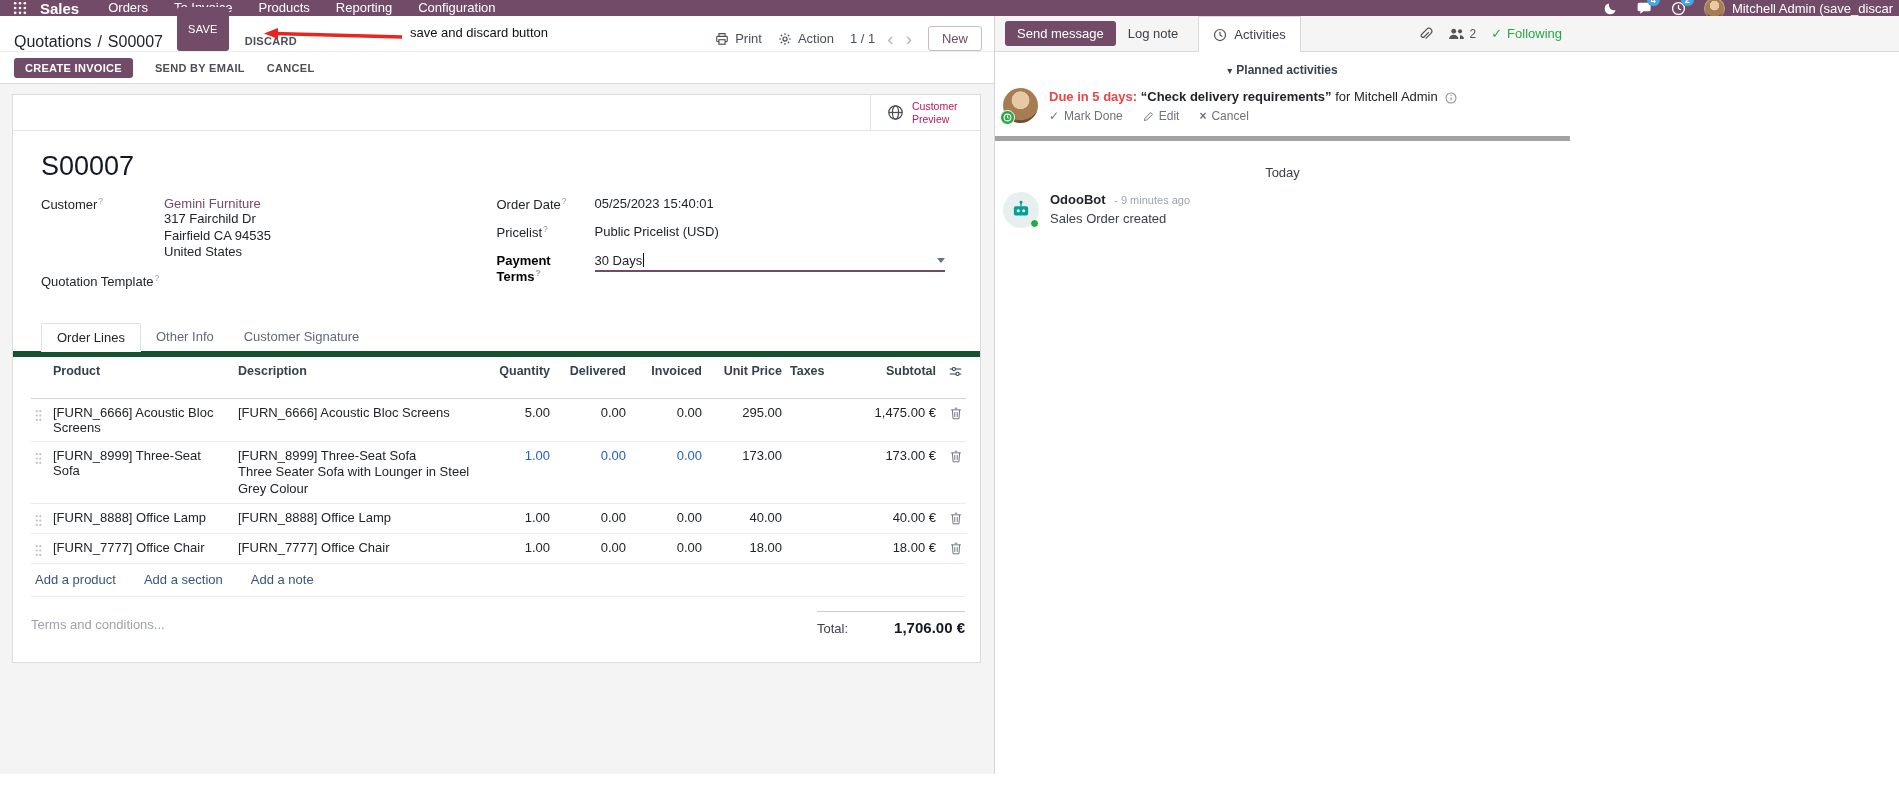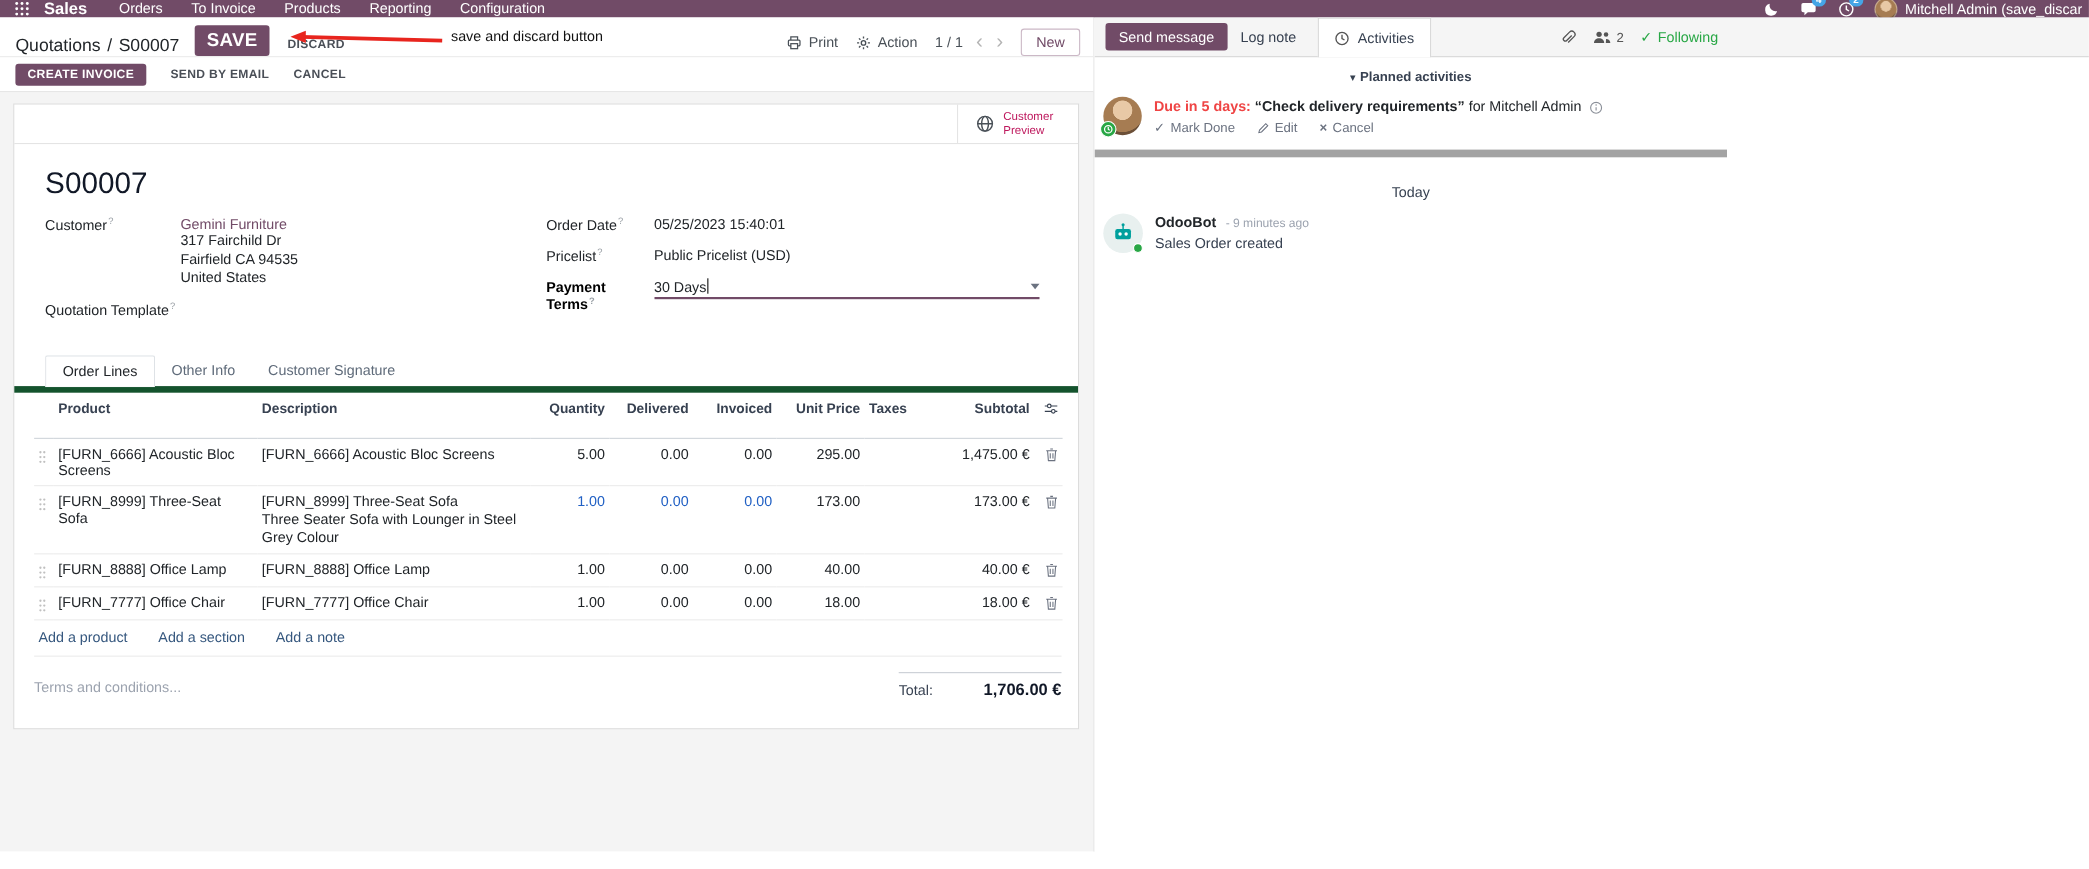--- a/index.html
+++ b/index.html
@@ -25,21 +25,21 @@
 
   
   .main { display:flex; height:758px; }
   .left-col { width:995px; min-width:995px; border-right:1px solid #d5d5d5; display:flex; flex-direction:column; background:#fff; }
   .chatter { flex:1; background:#fff; overflow:hidden; }
 
   
   .control-panel { height:36px; display:flex; align-items:flex-end; padding:0 12px 0 14px; background:#fff; border-bottom:1px solid #ececec; position:relative; }
   .breadcrumb { font-size:16px; color:#212529; display:flex; gap:6px; align-items:center; }
   .breadcrumb .parent { cursor:pointer; }
-  .btn-save { background:#714B67; color:#fff; font-size:17px; font-weight:700; letter-spacing:.3px; padding:4px 11px; border-radius:3px; margin-left:14px; cursor:pointer; }
+  .btn-save { background:#714B67; color:#fff; font-size:11px; font-weight:400; letter-spacing:.3px; padding:16px 11px; border-radius:3px; margin-left:14px; cursor:pointer; }
   .btn-discard { color:#4a4f57; font-size:11px; font-weight:700; letter-spacing:.3px; padding:4px 8px; margin-left:8px; cursor:pointer; }
   .annotation-text { position:absolute; left:410px; top:9px; font-size:13px; color:#111; }
   .annotation-arrow { position:absolute; left:264px; top:11px; }
   .cp-right { margin-left:auto; display:flex; align-items:center; gap:16px; color:#495057; }
   .cp-btn { display:flex; align-items:center; gap:6px; font-size:13px; cursor:pointer; }
   .pager { display:flex; align-items:center; gap:12px; }
   .pager-count { font-size:13px; color:#495057; }
   .pager-arrow { color:#b4b4b4; font-size:19px; line-height:1; cursor:pointer; }
   .btn-new { border:1px solid #cbb8c6; color:#714B67; background:#fff; font-size:13px; padding:4px 13px; border-radius:3px; cursor:pointer; }
 
@@ -103,21 +103,21 @@
   
   .chatter-strip { height:36px; background:#f5f5f5; border-bottom:1px solid #d9d9d9; }
   .strip-inner { width:575px; height:100%; display:flex; align-items:center; padding:0 8px 0 10px; }
   .btn-send { background:#714B67; color:#fff; font-size:13px; padding:5px 12px; border-radius:3px; cursor:pointer; }
   .btn-lognote { color:#374151; font-size:13px; padding:5px 12px; cursor:pointer; }
   .tab-activities { align-self:stretch; display:flex; align-items:center; gap:7px; background:#fff; border:1px solid #d9d9d9; border-bottom:none; margin-bottom:-1px; margin-left:8px; padding:0 14px; font-size:13px; color:#374151; cursor:pointer; }
   .strip-right { margin-left:auto; display:flex; align-items:center; gap:15px; color:#555; }
   .followers { display:flex; align-items:center; gap:4px; font-size:12px; cursor:pointer; }
   .following { color:#28A745; display:flex; align-items:center; gap:5px; font-size:13px; cursor:pointer; }
 
-  .activities-sec { width:575px; padding:11px 0 13px; border-bottom:7px solid #a3a3a3; }
+  .activities-sec { width:575px; padding:11px 0 13px; border-bottom:5px solid #a3a3a3; }
   .act-header { text-align:center; font-size:12px; font-weight:600; color:#374151; margin-bottom:11px; cursor:pointer; }
   .act-header .caret { color:#374151; margin-right:4px; font-size:10px; }
   .act-row { display:flex; gap:11px; padding:0 8px; }
   .avatar-wrap { position:relative; flex:none; }
   .avatar-lg { width:35px; height:35px; border-radius:50%;
     background: radial-gradient(circle at 50% 35%, #e8c9a6 0 30%, #a67c52 32% 68%, #6b4f37 70%); }
   .act-badge { position:absolute; left:-3px; bottom:-2px; width:15px; height:15px; border-radius:50%; background:#28A745; display:flex; align-items:center; justify-content:center; border:1px solid #fff; }
   .act-line1 { font-size:13px; line-height:17px; }
   .act-due { color:#ef4444; font-weight:700; }
   .act-summary { font-weight:700; color:#212529; }

